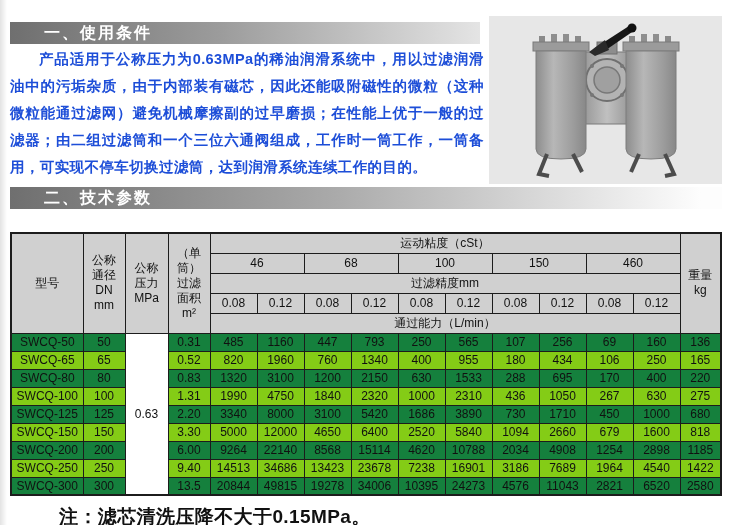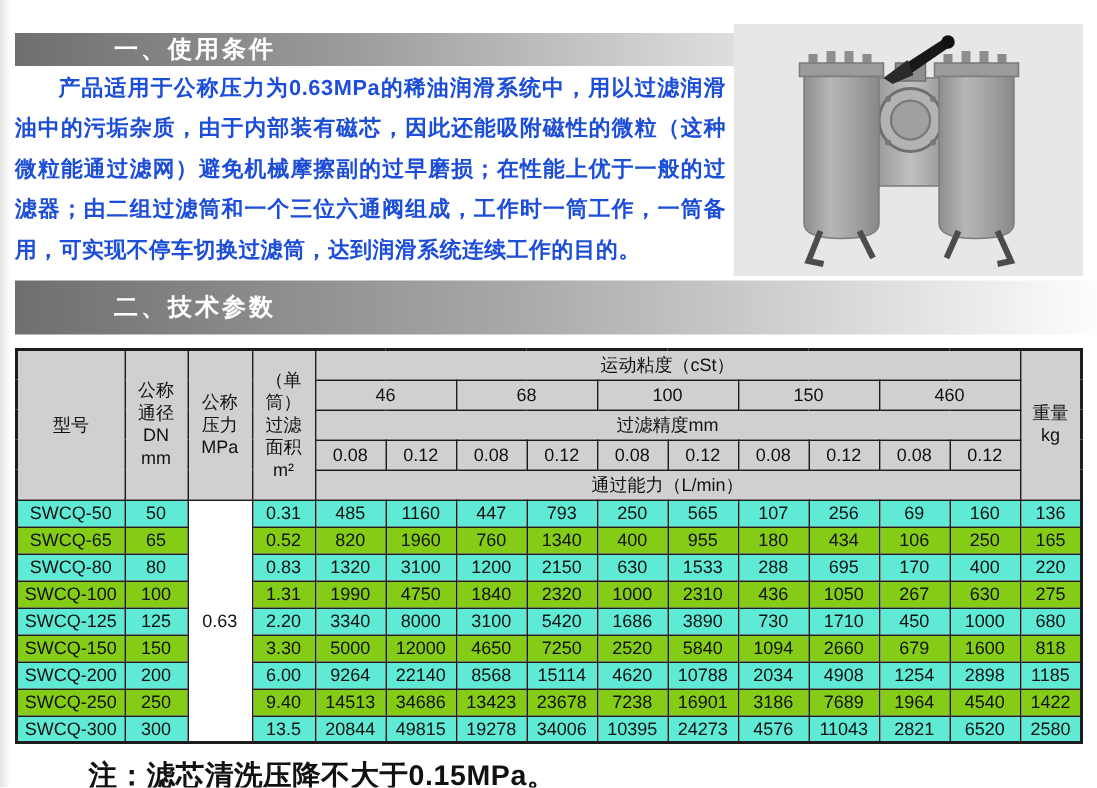--- a/index.html
+++ b/index.html
@@ -3,24 +3,24 @@
 <meta charset="utf-8">
 <style>
   html,body{margin:0;padding:0;}
   body{
     width:731px;height:525px;position:relative;background:#ffffff;
     font-family:"Liberation Sans","DejaVu Sans",sans-serif;overflow:hidden;
   }
   .left-edge{position:absolute;left:0;top:0;width:7px;height:100%;
     background:linear-gradient(90deg,#e3e3e3,#ffffff);}
   .bar{position:absolute;left:10px;color:#ffffff;font-weight:bold;
-    font-size:16px;letter-spacing:2px;display:flex;align-items:center;padding-left:32px;}
+    font-size:16px;letter-spacing:2px;display:flex;align-items:center;}
   .bar1{top:22px;width:470px;height:22px;
     background:linear-gradient(90deg,#6f6f6f,#9c9c9c 45%,#e4e4e4 100%);}
-  .bar2{top:187px;width:712px;height:36px;
+  .bar2{top:187px;width:712px;height:22px;
     background:linear-gradient(90deg,#6f6f6f,#a9a9a9 45%,#fdfdfd 97%);}
   .bar span{padding-left:34px;}
   .para{
     position:absolute;top:46px;left:10px;width:474px;margin:0;
     font-size:14.5px;line-height:27px;letter-spacing:0.4px;color:#1d4ed8;
     text-align:justify;text-indent:2em;font-weight:600;
   }
   .product{position:absolute;left:489px;top:14px;width:233px;height:172px;}
   .product svg{display:block;}
   table{
@@ -28,21 +28,21 @@
     border-collapse:collapse;table-layout:fixed;
     font-size:12px;color:#111;
   }
   th,td{
     border:1px solid #1c1c1c;text-align:center;vertical-align:middle;
     padding:0;font-weight:normal;overflow:hidden;
   }
   table{border:2px solid #1c1c1c;}
   thead th{background:#d0d0d0;line-height:1.25;}
   thead tr{height:20px;}
-  tbody tr{height:18px;background:#5eead4;}
+  tbody tr{height:18px;background:#15803d;}
   tbody tr.alt{background:#84cc16;}
   td.pressure{background:#ffffff;font-size:12px;}
   .pre{white-space:pre-line;}
   .note{
     position:absolute;top:500px;left:55px;margin:4px;
     font-size:19px;color:#111;font-weight:600;letter-spacing:0.4px;
   }
 </style>
 </head>
 <body>
@@ -261,21 +261,21 @@
         <td>1000</td>
         <td>680</td>
       </tr>
       <tr class="alt">
         <td>SWCQ-150</td>
         <td>150</td>
         <td>3.30</td>
         <td>5000</td>
         <td>12000</td>
         <td>4650</td>
-        <td>7250</td>
+        <td>6400</td>
         <td>2520</td>
         <td>5840</td>
         <td>1094</td>
         <td>2660</td>
         <td>679</td>
         <td>1600</td>
         <td>818</td>
       </tr>
       <tr>
         <td>SWCQ-200</td>

